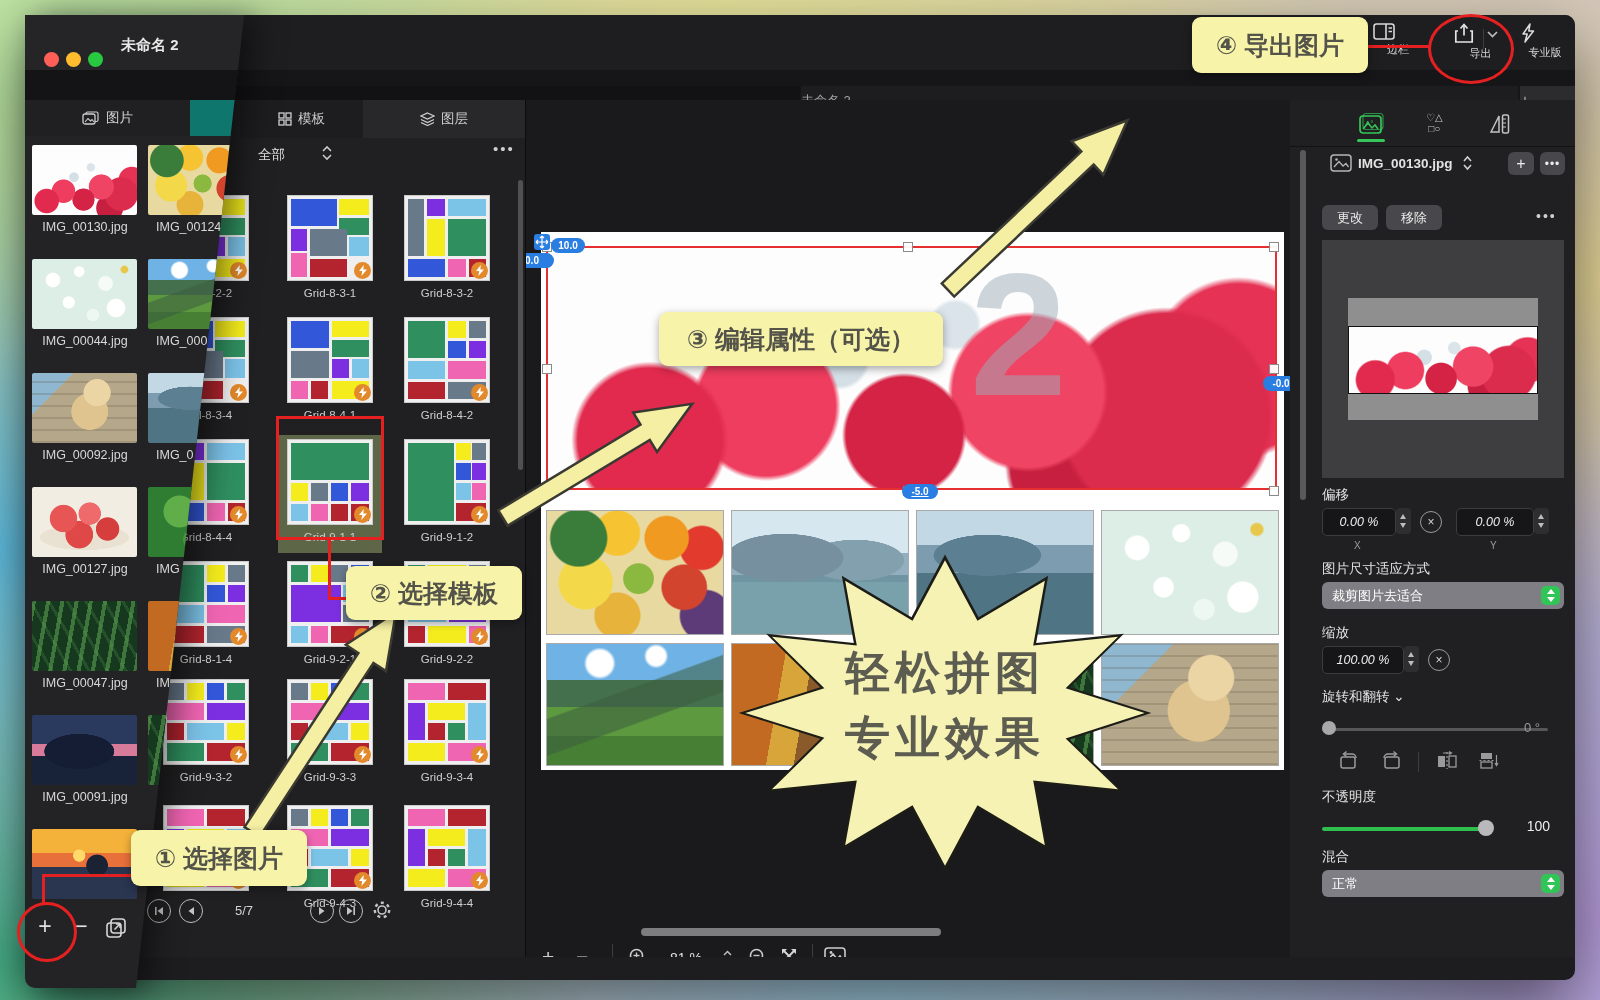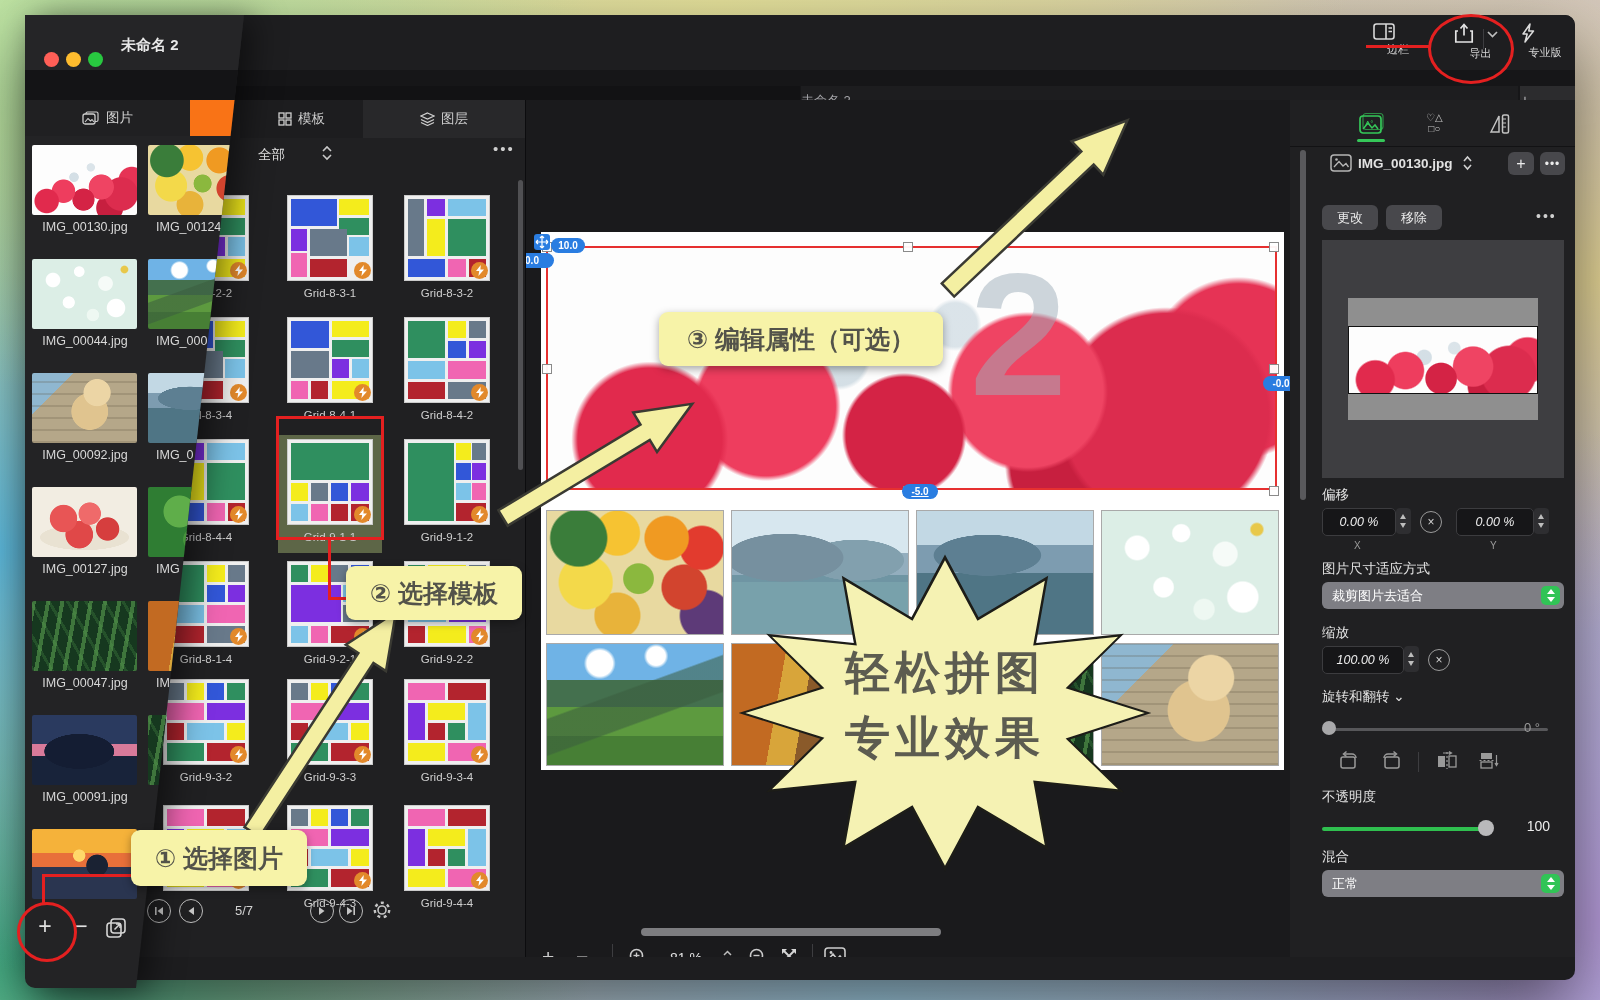--- a/index.html
+++ b/index.html
@@ -859,21 +859,21 @@
     <div id="opanel">
 
       <div style="position:absolute;left:0;top:0;width:100%;height:55px;background:#252527;">
         <span class="light" style="left:19px;background:#ff5f57;"></span>
         <span class="light" style="left:41px;background:#febc2e;"></span>
         <span class="light" style="left:63px;background:#28c840;"></span>
         <span style="position:absolute;left:96px;top:21px;color:#e8e8e8;font-size:15px;font-weight:bold;">未命名 2</span>
       </div>
       <div style="position:absolute;left:0;top:55px;width:100%;height:30px;background:#141416;"></div>
 
-      <div style="position:absolute;left:0;top:85px;width:100%;height:36px;background:#f97316;">
+      <div style="position:absolute;left:0;top:85px;width:100%;height:36px;background:#0f766e;">
         <div style="position:absolute;left:0;top:0;width:165px;height:36px;background:#202022;display:flex;align-items:center;justify-content:center;gap:7px;color:#d5d5d5;font-size:13.5px;">
           <svg width="17" height="14" viewBox="0 0 17 14">
               <rect x="1" y="3" width="12" height="10" rx="2" fill="none" stroke="#cfcfcf" stroke-width="1.3"></rect>
               <path d="M4 3 V2.5 a1.5 1.5 0 0 1 1.5 -1.5 H14.5 a1.5 1.5 0 0 1 1.5 1.5 V9 a1.5 1.5 0 0 1 -1.5 1.5 H13" fill="none" stroke="#cfcfcf" stroke-width="1.2"></path>
               <path d="M3 11 L6 7.5 L8.5 10 L10 8.5 L12 11" fill="none" stroke="#cfcfcf" stroke-width="1.1"></path>
             </svg>
           <span>图片</span>
         </div>
       </div>
 
@@ -943,14 +943,15 @@
   <div class="redline" style="left:328px;top:597px;width:22px;height:3px;"></div>
   <div class="redring" style="left:17px;top:902px;width:54px;height:54px;"></div>
   <div class="redline" style="left:42px;top:874px;width:3px;height:30px;"></div>
   <div class="redline" style="left:42px;top:874px;width:90px;height:3px;"></div>
   <div class="redring" style="left:1428px;top:14px;width:80px;height:64px;border-radius:50%;"></div>
   <div class="redline" style="left:1366px;top:45px;width:64px;height:3px;"></div>
 
   <div class="note" style="left:131px;top:830px;width:176px;height:56px;font-size:25px;">① 选择图片</div>
   <div class="note" style="left:346px;top:566px;width:176px;height:54px;font-size:25px;">② 选择模板</div>
   <div class="note" style="left:659px;top:312px;width:284px;height:54px;font-size:25px;">③ 编辑属性（可选）</div>
+  <div class="note" style="left:1192px;top:17px;width:176px;height:56px;font-size:25px;">④ 导出图片</div>
 
 </div>
 
 </body></html>

